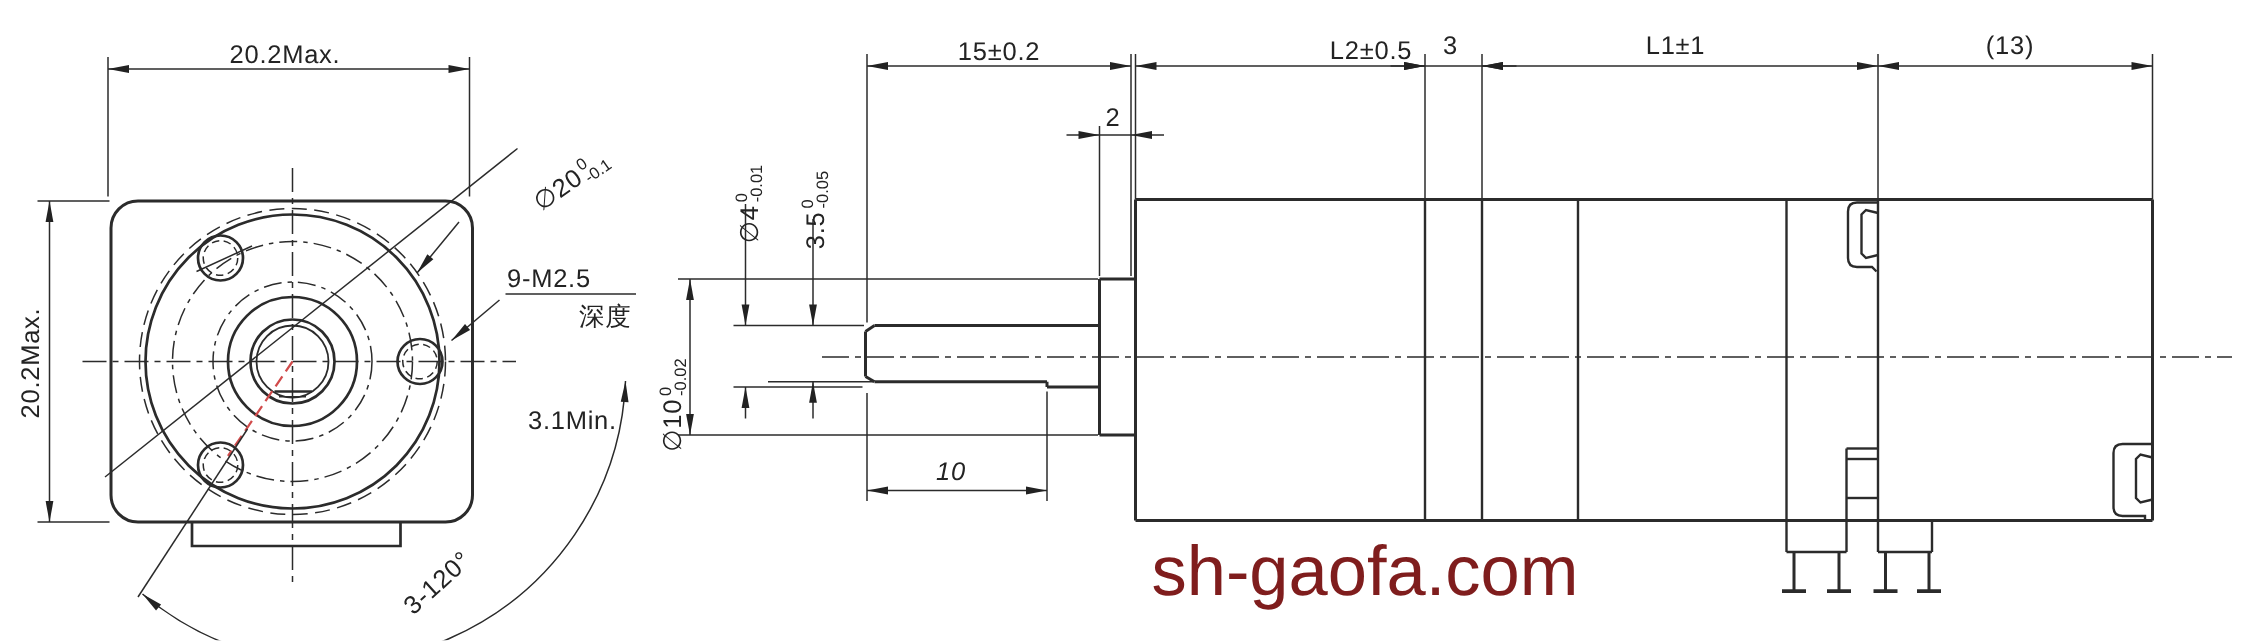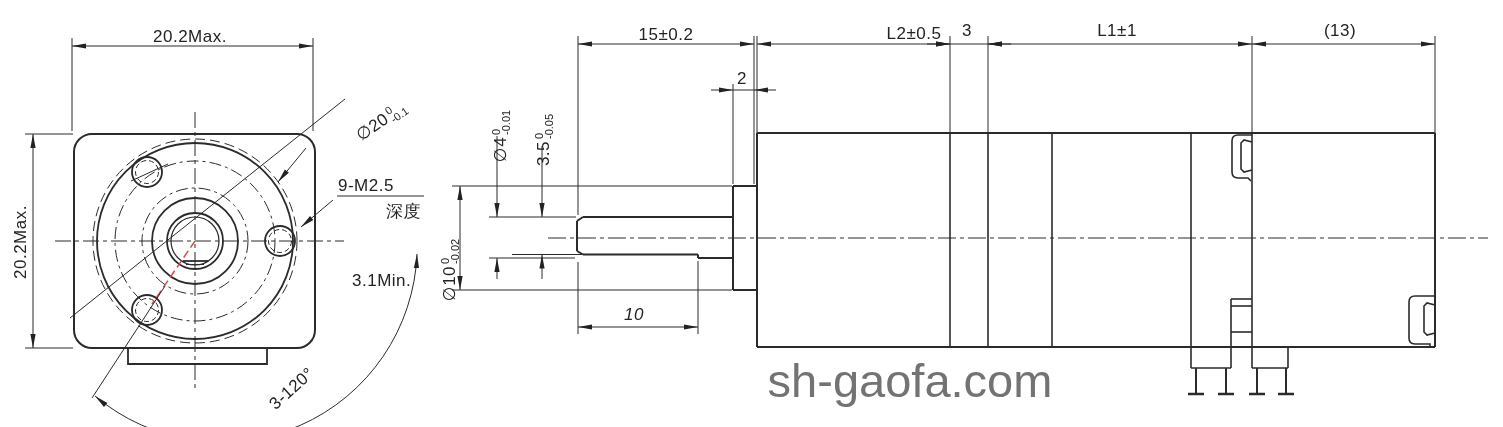--- a/index.html
+++ b/index.html
@@ -6,21 +6,21 @@
   #page{position:relative;width:1503px;height:427px;background:#ffffff;overflow:hidden;
         font-family:"Liberation Sans","DejaVu Sans",sans-serif;color:#222;text-align:right;}
   #draw{position:absolute;left:0;top:0;}
   .lbl{position:absolute;white-space:nowrap;font-size:17px;letter-spacing:0.5px;color:#232323;
        transform:translate(-50%,-50%);}
   .lbl.rot90{transform:translate(-50%,-50%) rotate(-90deg);}
   .lbl.left{transform:translate(0,-50%);}
   .tolpair{display:inline-flex;align-items:center;gap:2px;}
   .tolstack{display:inline-flex;flex-direction:column;font-size:11px;line-height:10px;
             letter-spacing:0;align-items:flex-start;}
-  #watermark{position:absolute;transform:translate(-50%,-50%);font-size:47px;color:#737373;
+  #watermark{position:absolute;transform:translate(-50%,-50%);font-size:47px;color:#7f1d1d;
              letter-spacing:0px;font-weight:400;}
 </style>
 </head>
 <body>
 
 <div id="page">
 
 <svg id="draw" width="1503" height="427" viewBox="0 0 1503 427">
   <defs>
     <marker id="arr" markerUnits="userSpaceOnUse" markerWidth="16" markerHeight="8" refX="15" refY="4" orient="auto-start-reverse">

